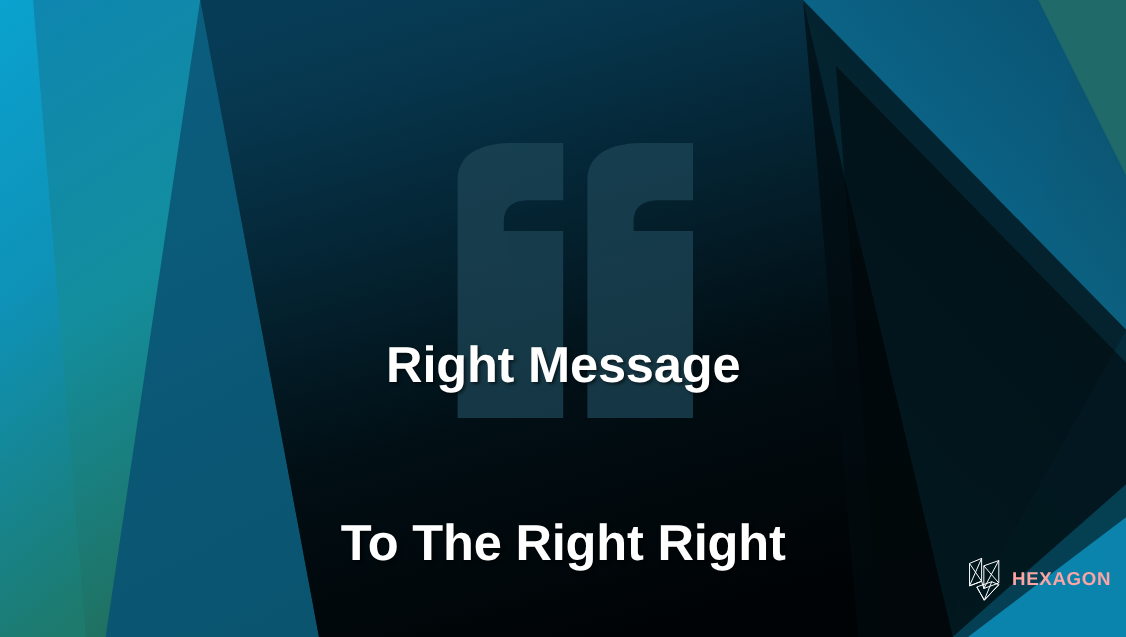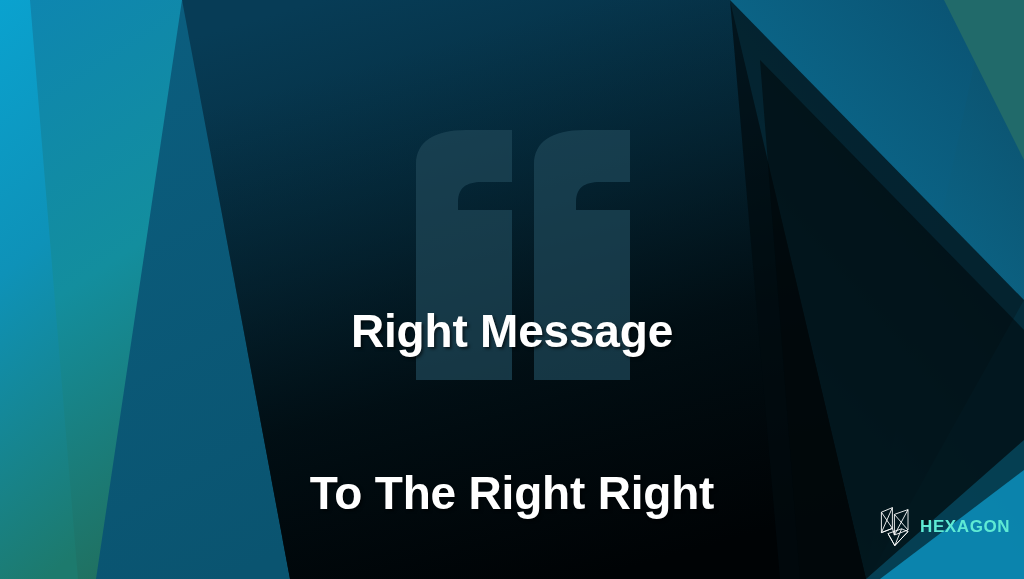--- a/index.html
+++ b/index.html
@@ -64,21 +64,21 @@
     display: flex;
     align-items: center;
     gap: 9px;
   }
   .logo-mark {
     width: 32px;
     height: 41px;
     display: block;
   }
   .logo-word {
-    color: #5eead4;
+    color: #fca5a5;
     font-size: 17px;
     font-weight: bold;
     letter-spacing: 0.6px;
     line-height: 1;
     white-space: nowrap;
   }
 </style>
 </head>
 <body>
 

